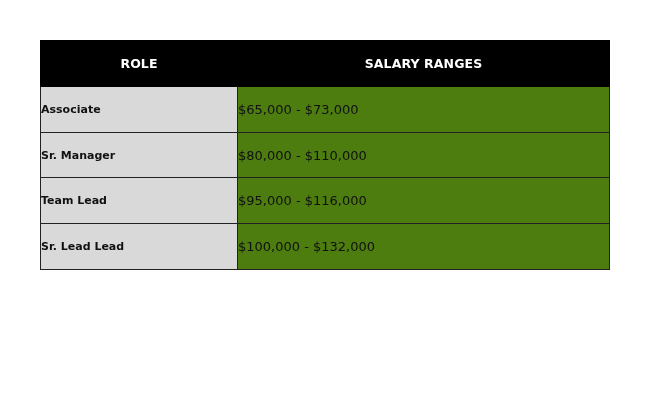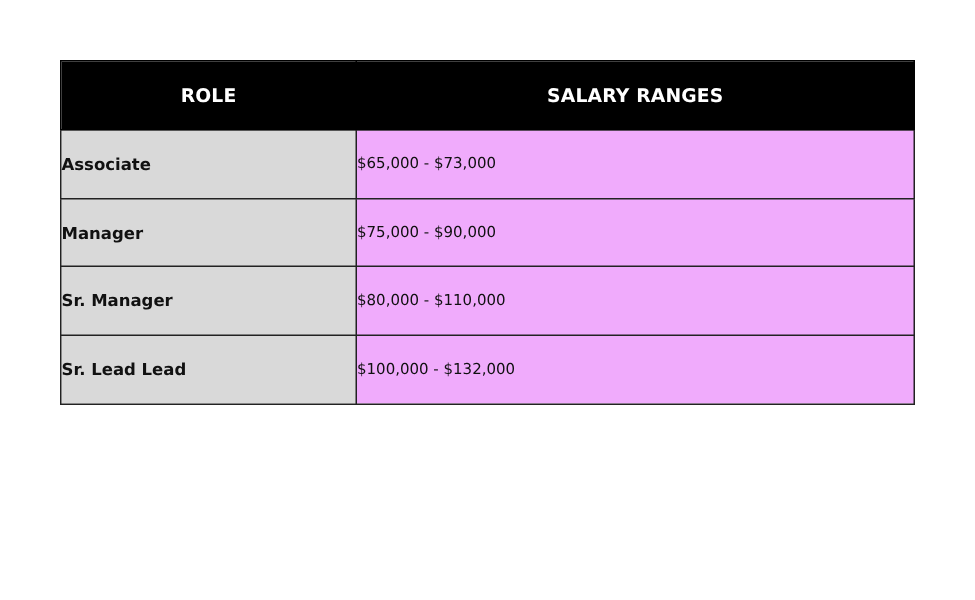--- a/index.html
+++ b/index.html
@@ -11,21 +11,21 @@
   thead th {
     background: #000000; color: #ffffff; height: 45px;
     font-size: 12.5px; font-weight: bold; text-align: center; letter-spacing: 0.1px;
     border: 1px solid #000;
     padding: 0;
   }
   tbody td {
     height: 44.7px; border: 1px solid #222; padding: 0; color: #111;
   }
   tbody td.role { background: #d9d9d9; font-weight: bold; font-size: 11px; }
-  tbody td.salary { background: #f0abfc; font-size: 10px; }
+  tbody td.salary { background: #4d7c0f; font-size: 13px; }
 </style>
 </head>
 <body>
 
 <div class="table-wrap">
   <table>
     <colgroup>
         <col class="c1">
         <col class="c2">
       </colgroup>
@@ -34,26 +34,26 @@
         <th>ROLE</th>
         <th>SALARY RANGES</th>
       </tr>
     </thead>
     <tbody>
       <tr>
         <td class="role">Associate</td>
         <td class="salary">$65,000 - $73,000</td>
       </tr>
       <tr>
-        <td class="role">Manager</td>
-        <td class="salary">$75,000 - $90,000</td>
+        <td class="role">Sr. Manager</td>
+        <td class="salary">$80,000 - $110,000</td>
       </tr>
       <tr>
-        <td class="role">Sr. Manager</td>
-        <td class="salary">$80,000 - $110,000</td>
+        <td class="role">Team Lead</td>
+        <td class="salary">$95,000 - $116,000</td>
       </tr>
       <tr>
         <td class="role">Sr. Lead Lead</td>
         <td class="salary">$100,000 - $132,000</td>
       </tr>
     </tbody>
   </table>
 </div>
 
 </body></html>

